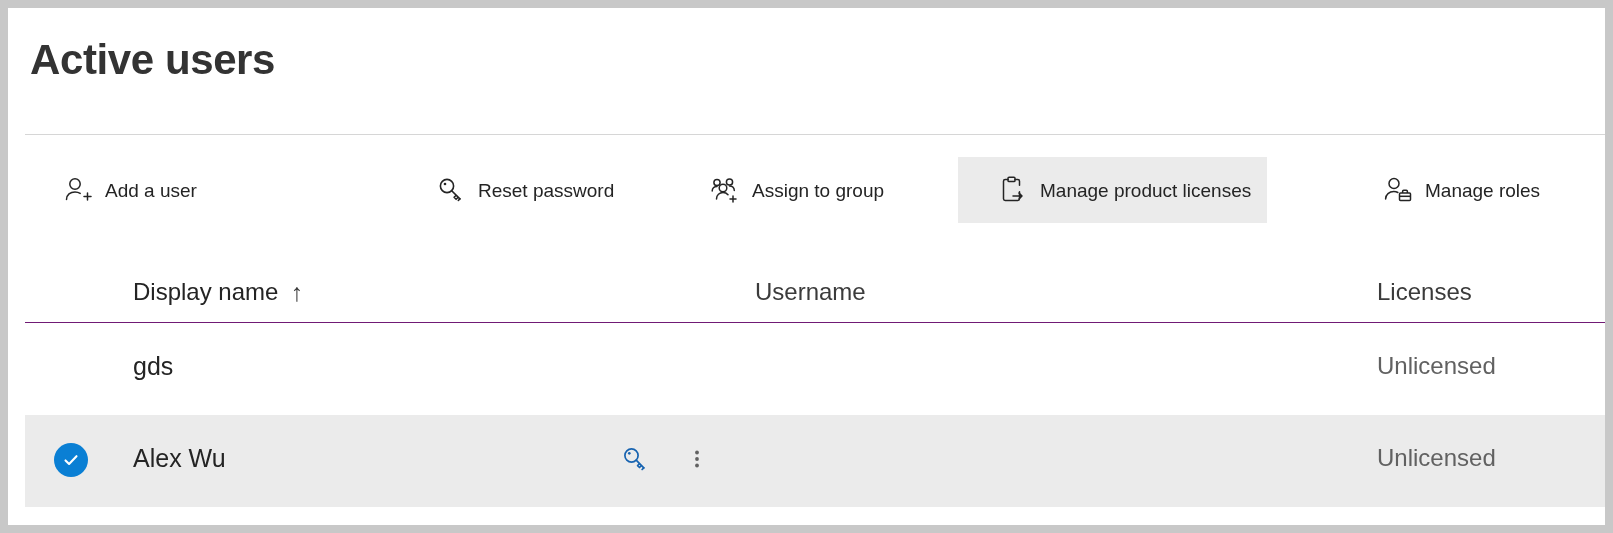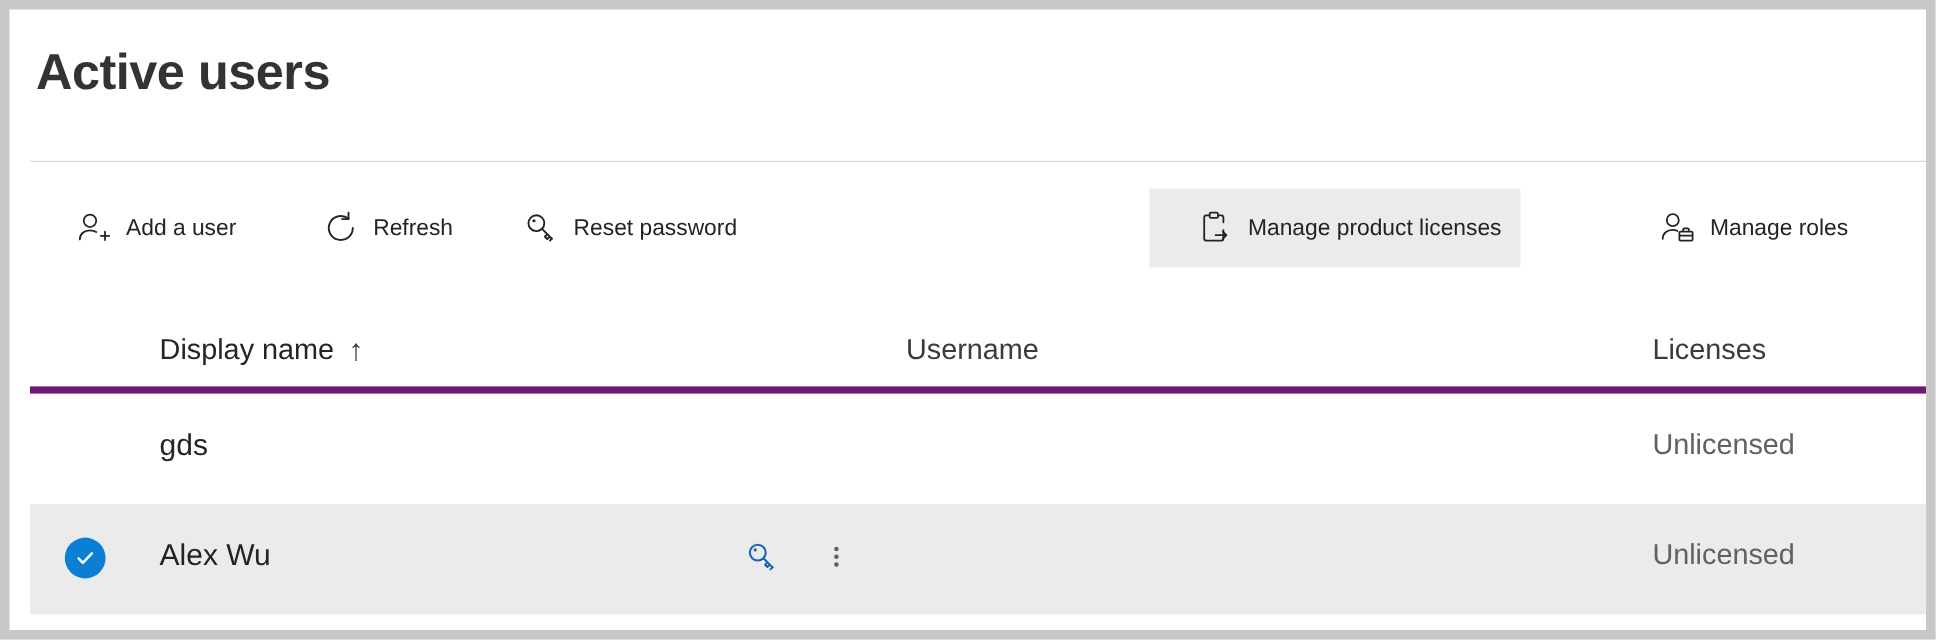--- a/index.html
+++ b/index.html
@@ -98,21 +98,21 @@
     top: 248px;
     width: 1580px;
   }
   .col-display  { position: absolute; left: 108px;  }
   .col-username { position: absolute; left: 730px;  }
   .col-licenses { position: absolute; left: 1352px; }
 
   #table-header {
     position: relative;
     height: 66px;
-    border-bottom: 6px solid #701a75;
+    border-bottom: 1px solid #701a75;
     text-decoration: underline;
   }
   #table-header .hdr {
     top: 22px;
     font-size: 24px;
     color: #3b3b3b;
     white-space: nowrap;
     display: flex;
     align-items: center;
   }
@@ -195,43 +195,48 @@
         <span class="cmd-icon">
           <svg width="32" height="32" viewBox="0 0 32 32" fill="none" stroke="#242424" stroke-width="1.5">
             <circle cx="13" cy="10" r="5.2"></circle>
             <path d="M4.5 25.5c0-4.7 3.9-7.6 8.5-7.6 2.0 0 3.8 0.55 5.2 1.5" stroke-linecap="round"></path>
             <path d="M22 22.5h7M25.5 19v7" stroke-linecap="round"></path>
           </svg>
         </span>
         <span class="cmd-label">Add a user</span>
       </div>
 
-      <div class="cmd-item" style="left:226px;">
-        <span class="cmd-icon">
-          <svg width="32" height="32" viewBox="0 0 32 32" fill="none" stroke="#242424" stroke-width="1.6">
-            <path d="M26 16a10 10 0 1 1-3.6-7.7" stroke-linecap="round"></path>
-            <path d="M22.4 3.2v5.4h-5.4" stroke-linecap="round" stroke-linejoin="round"></path>
-          </svg>
-        </span>
-        <span class="cmd-label">Refresh</span>
-      </div>
 
       <div class="cmd-item" style="left:393px;">
         <span class="cmd-icon">
           <svg width="32" height="32" viewBox="0 0 32 32" fill="none" stroke="#242424" stroke-width="1.6">
             <circle cx="12" cy="12" r="6.6"></circle>
             <circle cx="10" cy="10" r="1.3" fill="#242424" stroke="none"></circle>
             <path d="M16.7 16.7l8.2 8.2" stroke-linecap="round"></path>
             <path d="M21.2 21.2l-2.1 2.1 2.0 2.0 2.1-2.1" stroke-linejoin="round"></path>
             <path d="M24.9 24.9l-1.6 1.6" stroke-linecap="round"></path>
           </svg>
         </span>
         <span class="cmd-label">Reset password</span>
       </div>
 
+      <div class="cmd-item" style="left:667px;">
+        <span class="cmd-icon">
+          <svg width="32" height="32" viewBox="0 0 32 32" fill="none" stroke="#242424" stroke-width="1.5">
+            <circle cx="8" cy="8.5" r="3.1"></circle>
+            <path d="M3.2 17c0-2.9 2.2-4.6 4.8-4.6" stroke-linecap="round"></path>
+            <circle cx="20.5" cy="8" r="3.1"></circle>
+            <path d="M25.3 16.5c0-2.9-2.2-4.6-4.8-4.6" stroke-linecap="round"></path>
+            <circle cx="14" cy="14" r="3.8"></circle>
+            <path d="M7.5 25c0-4.0 3.0-6.4 6.5-6.4 2.0 0 3.8 0.8 5.0 2.2" stroke-linecap="round"></path>
+            <path d="M21 25h6M24 22v6" stroke-linecap="round"></path>
+          </svg>
+        </span>
+        <span class="cmd-label">Assign to group</span>
+      </div>
 
       <div class="cmd-item selected" style="left:933px;">
         <span class="cmd-icon">
           <svg width="32" height="32" viewBox="0 0 32 32" fill="none" stroke="#242424" stroke-width="1.5">
             <path d="M11 5.5H8.2c-1.0 0-1.7 0.8-1.7 1.7v17.6c0 1.0 0.8 1.7 1.7 1.7h12.6c1.0 0 1.7-0.8 1.7-1.7v-7" stroke-linecap="round" stroke-linejoin="round"></path>
             <path d="M18 5.5h2.8c1.0 0 1.7 0.8 1.7 1.7v4" stroke-linecap="round" stroke-linejoin="round"></path>
             <rect x="11" y="3.2" width="7" height="4.4" rx="1.1"></rect>
             <path d="M16 22h9M22 19l3 3-3 3" stroke-linecap="round" stroke-linejoin="round"></path>
           </svg>
         </span>

